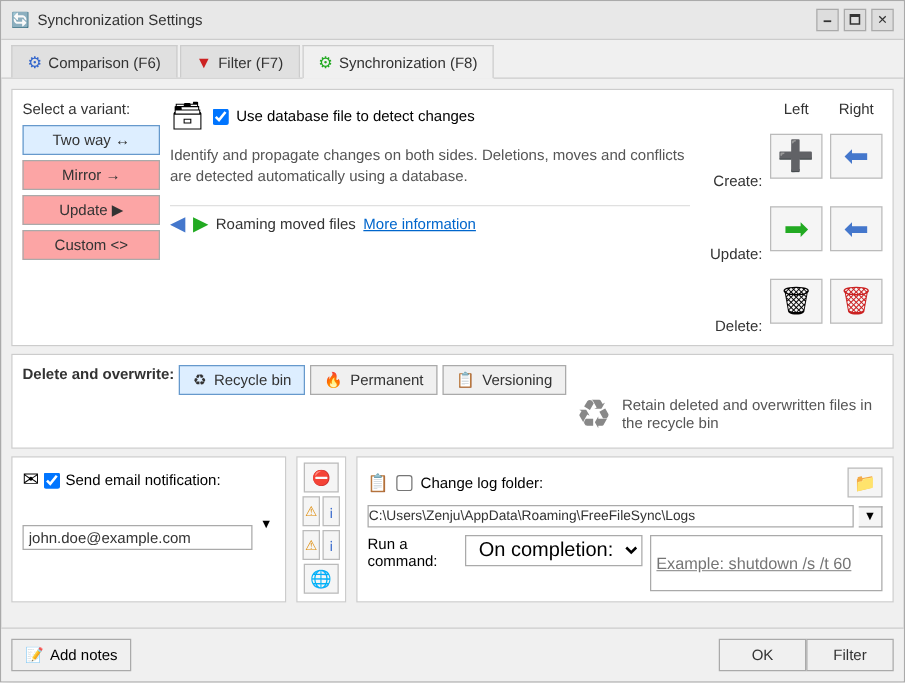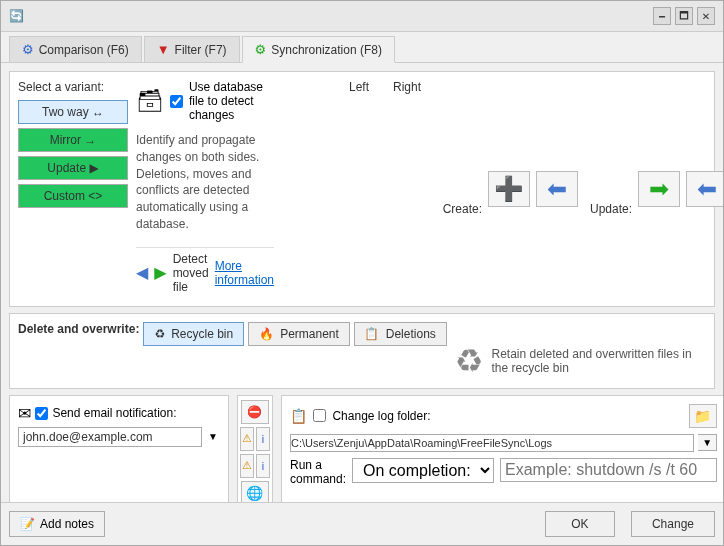--- a/index.html
+++ b/index.html
@@ -111,21 +111,21 @@
     }
     
     .variant-label {
       font-size: 12px;
       color: #333;
       margin-bottom: 2px;
     }
     
     .variant-btn {
       padding: 4px 8px;
-      background: #22c55e;
+      background: #fca5a5;
       border: 1px solid #aaa;
       cursor: pointer;
       text-align: center;
       font-size: 12px;
       color: #333;
       display: flex;
       align-items: center;
       justify-content: center;
       gap: 4px;
     }
@@ -172,21 +172,21 @@
       cursor: pointer;
       font-size: 12px;
     }
     
     .detect-label { font-size: 12px; color: #333; }
     
     
     .action-panel {
       min-width: 140px;
       display: flex;
-      flex-direction: row;
+      flex-direction: column;
       gap: 4px;
     }
     
     .action-row {
       display: flex;
       align-items: center;
       gap: 6px;
     }
     
     .action-label {
@@ -385,39 +385,40 @@
     .run-dropdown {
       padding: 2px 6px;
       border: 1px solid #aaa;
       font-size: 16px;
       background: white;
       cursor: pointer;
     }
     
     .run-input {
       flex: 1;
-      padding: 2px 4px;
-      border: 1px solid #aaa;
-      font-size: 16px;
+      padding: 14px 4px;
+      border: 1px solid #aaa;
+      font-size: 13px;
       color: #999;
+      text-decoration: underline;
     }
     
     
     .footer {
       display: flex;
       align-items: center;
       justify-content: space-between;
       padding: 8px;
       border-top: 1px solid #ccc;
       background: #f0f0f0;
     }
     
     .footer-right {
       display: flex;
-      gap: 16px;
+      gap: 0;
     }
     
     .footer-btn {
       padding: 5px 20px;
       background: #f0f0f0;
       border: 1px solid #aaa;
       cursor: pointer;
       font-size: 12px;
       color: #333;
       min-width: 70px;
@@ -460,20 +461,21 @@
     }
   </style>
 </head>
 <body>
 
 <div class="window">
 
   <div class="title-bar">
     <div class="title-bar-left">
       <span>🔄</span>
+      <span>Synchronization Settings</span>
     </div>
     <div class="title-bar-controls">
       <button class="title-btn">🗕</button>
       <button class="title-btn">🗖</button>
       <button class="title-btn">✕</button>
     </div>
   </div>
 
   <div class="tab-bar">
     <div class="tab">
@@ -505,21 +507,21 @@
       <div class="desc-panel">
         <div class="use-db-row">
           <span style="font-size:22px;">🗃</span>
           <input type="checkbox" checked="" style="">
           <span>Use database file to detect changes</span>
         </div>
         <div class="desc-text">Identify and propagate changes on both sides. Deletions, moves and conflicts are detected automatically using a database.</div>
         <div class="detect-row">
           <span style="color:#4477cc; font-size:16px;">◀</span>
           <span style="color:#22aa22; font-size:16px;">▶</span>
-          <span class="detect-label">Detect moved file</span>
+          <span class="detect-label">Roaming moved files</span>
           <a class="detect-link">More information</a>
         </div>
       </div>
 
       <div class="action-panel">
         <div class="col-labels">
           <div class="col-label">Left</div>
           <div class="col-label">Right</div>
         </div>
 
@@ -561,39 +563,39 @@
         <button class="delete-btn active">
           <span>♻</span>
           <span>Recycle bin</span>
         </button>
         <button class="delete-btn">
           <span>🔥</span>
           <span>Permanent</span>
         </button>
         <button class="delete-btn">
           <span>📋</span>
-          <span>Deletions</span>
+          <span>Versioning</span>
         </button>
       </div>
       <div class="delete-right">
         <span style="font-size:32px; color:#888;">♻</span>
         <span>Retain deleted and overwritten files in the recycle bin</span>
       </div>
     </div>
 
     <div class="bottom-section">
 
       <div class="email-panel">
         <div class="email-header">
           <span style="font-size:16px;">✉</span>
           <input type="checkbox" checked="" style="">
           <span>Send email notification:</span>
         </div>
         <div class="email-input">
-          <input type="text" class="email-text" style="flex: 1 1 0%;" value="john.doe@example.com">
+          <input type="text" class="email-text" style="flex: 1 1 0%; margin-top: 22px;" value="john.doe@example.com">
           <span class="email-arrow">▼</span>
         </div>
       </div>
 
       <div class="email-actions">
         <button class="small-action-btn">
           <span style="color:#cc2222; font-size:12px;">⛔</span>
         </button>
         <div style="display:flex; gap:2px;">
           <button class="small-action-btn" style="width:14px;">
@@ -641,16 +643,16 @@
 
   </div>
 
   <div class="footer">
     <button class="add-notes-btn">
       <span>📝</span>
       <span>Add notes</span>
     </button>
     <div class="footer-right">
       <button class="footer-btn">OK</button>
-      <button class="footer-btn">Change</button>
+      <button class="footer-btn">Filter</button>
     </div>
   </div>
 </div>
 
 </body></html>

